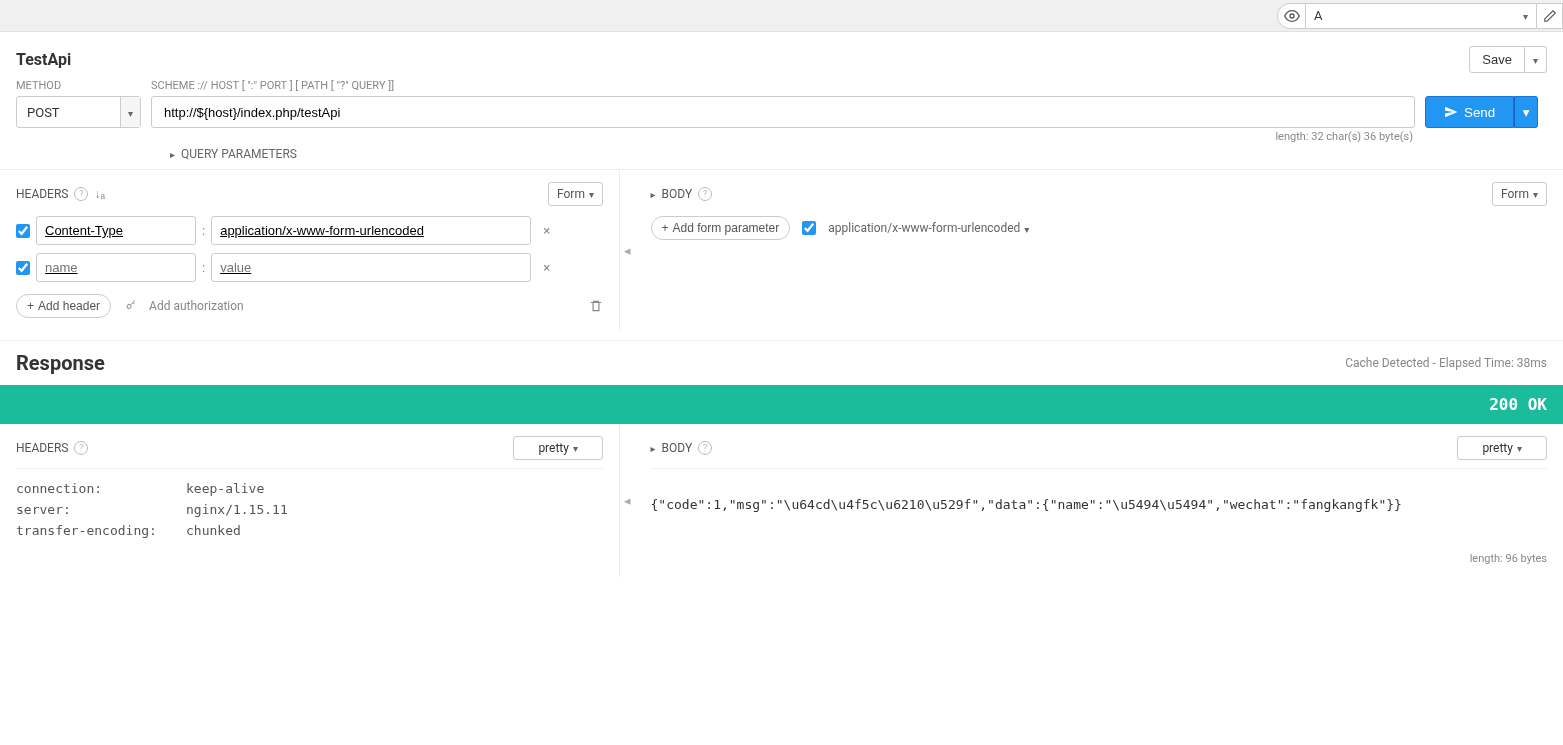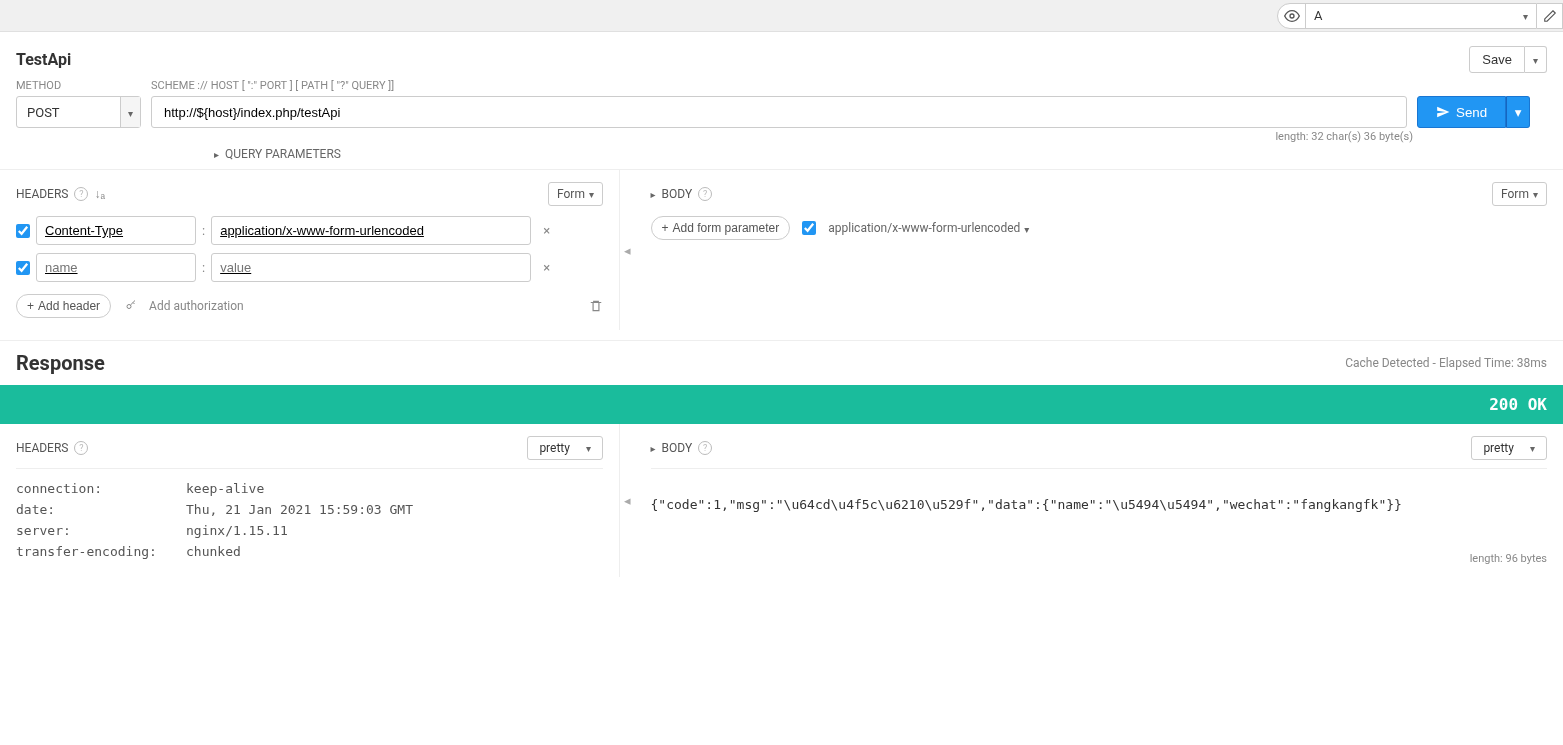--- a/index.html
+++ b/index.html
@@ -8,33 +8,33 @@
 .topbar-group { display: flex; align-items: center; border: 1px solid #ccc; border-radius: 14px 0 0 14px; background: #fff; height: 26px; overflow: hidden; }
 .eye-btn { width: 28px; display: flex; align-items: center; justify-content: center; border-right: 1px solid #ccc; height: 100%; }
 .env-select { width: 230px; padding: 0 8px; height: 100%; display: flex; align-items: center; justify-content: space-between; }
 .pencil-btn { width: 26px; height: 26px; border: 1px solid #ccc; border-left: none; background: #fff; display: flex; align-items: center; justify-content: center; }
 .title-row { display: flex; justify-content: space-between; align-items: center; padding: 14px 16px 6px 16px; }
 .title { font-size: 16px; font-weight: bold; }
 .btn { border: 1px solid #ccc; background: #fff; border-radius: 3px; padding: 5px 12px; cursor: pointer; font-size: 13px; color: #333; }
 .btn-group { display: flex; }
 .btn-group .btn { border-radius: 3px 0 0 3px; }
 .btn-group .caret-btn { border-radius: 0 3px 3px 0; border-left: none; padding: 5px 8px; }
-.request-row { display: flex; align-items: flex-start; gap: 10px; padding: 0 16px 4px 16px; }
+.request-row { display: flex; align-items: flex-start; gap: 10px; padding: 0 8px 4px 16px; }
 .field-label { font-size: 11px; color: #888; margin-bottom: 4px; }
 .method-col { width: 125px; }
 .url-col { flex: 1; }
 .send-col { width: 130px; }
 .select-box { border: 1px solid #ccc; border-radius: 3px; height: 32px; display: flex; align-items: center; background: #fff; }
 .select-main { flex: 1; padding: 0 10px; }
 .select-caret { width: 20px; background: #f5f5f5; border-left: 1px solid #ccc; height: 100%; display: flex; align-items: center; justify-content: center; }
 .url-input { width: 100%; border: 1px solid #ccc; border-radius: 3px; height: 32px; padding: 0 12px; font-size: 13px; }
 .send-btn { background: #2196F3; color: #fff; border: 1px solid #1976D2; border-radius: 3px 0 0 3px; height: 32px; padding: 0 18px; display: flex; align-items: center; gap: 6px; font-weight: 500; }
 .send-caret { background: #2196F3; border: 1px solid #1976D2; border-left: 1px solid #1565C0; border-radius: 0 3px 3px 0; width: 24px; height: 32px; display: flex; align-items: center; justify-content: center; color: #fff; }
 .length-hint { text-align: right; font-size: 11px; color: #888; padding-right: 150px; margin-top: -2px; }
-.qp-row { padding: 4px 16px 8px 170px; color: #666; font-size: 12px; display: flex; align-items: center; gap: 6px; margin-left: 44px; }
+.qp-row { padding: 4px 16px 8px 170px; color: #666; font-size: 12px; display: flex; align-items: center; gap: 6px; }
 .panels { display: flex; border-top: 1px solid #eee; }
 .left-panel, .right-panel { padding: 12px 16px; }
 .left-panel { width: 620px; border-right: 1px solid #eee; }
 .right-panel { flex: 1; }
 .panel-hdr { display: flex; justify-content: space-between; align-items: center; margin-bottom: 10px; }
 .panel-hdr-label { font-size: 12px; color: #555; display: flex; align-items: center; gap: 6px; }
 .help-circle { display: inline-block; width: 14px; height: 14px; border: 1px solid #bbb; border-radius: 50%; font-size: 9px; color: #bbb; text-align: center; line-height: 12px; }
 .sort-icon { font-size: 12px; color: #888; }
 .form-select { border: 1px solid #ccc; border-radius: 3px; padding: 4px 8px; font-size: 12px; color: #555; display: flex; align-items: center; gap: 4px; }
 .header-row { display: flex; align-items: center; gap: 6px; margin-bottom: 8px; }
@@ -51,21 +51,21 @@
 .body-options { display: flex; align-items: center; gap: 12px; margin-top: 4px; }
 .response-section { background: #fff; margin-top: 10px; }
 .response-title-row { display: flex; justify-content: space-between; align-items: center; padding: 10px 16px; background:#fff; border-top: 1px solid #eee;}
 .response-title { font-size: 20px; font-weight: bold; }
 .cache-info { font-size: 12px; color: #888; }
 .status-bar { background: #1abc9c; color: #fff; padding: 10px 16px; font-family: monospace; font-size: 16px; font-weight: bold; text-align: right; }
 .resp-panels { display: flex; }
 .resp-left { width: 620px; border-right: 1px solid #eee; padding: 12px 16px; }
 .resp-right { flex: 1; padding: 12px 16px; }
 .resp-hdr { display: flex; justify-content: space-between; align-items: center; border-bottom: 1px solid #eee; padding-bottom: 8px; margin-bottom: 12px; }
-.pretty-select { border: 1px solid #ccc; border-radius: 3px; padding: 4px 11px; font-size: 12px; display:flex; align-items:center; gap:16px;}
+.pretty-select { border: 1px solid #ccc; border-radius: 3px; padding: 4px 24px; font-size: 12px; display:flex; align-items:center; gap:4px;}
 .hdr-table { font-family: monospace; font-size: 13px; color: #555; }
 .hdr-table-row { display: flex; margin-bottom: 6px; }
 .hdr-key { width: 170px; }
 .complete-hdrs { margin-top: 20px; font-size: 12px; color: #666; display:flex; align-items:center; gap:4px;}
 .body-content { font-family: monospace; font-size: 13px; color: #333; padding-top: 16px; }
 .body-length { text-align: right; font-size: 11px; color: #888; margin-top: 40px; }
 .caret-down::after { content: "▾"; font-size: 10px; color: #666; }
 .caret-right::after { content: "▸"; font-size: 10px; color: #666; }
 .mid-collapse { display: flex; align-items: center; }
 svg { display: block; }
@@ -234,24 +234,20 @@
           <span>pretty</span>
           <span class="caret-down"></span>
         </div>
       </div>
       <div class="hdr-table">
         <div class="hdr-table-row">
             <div class="hdr-key">connection:</div>
             <div>keep-alive</div>
           </div>
         <div class="hdr-table-row">
-            <div class="hdr-key">date:</div>
-            <div>Thu, 21 Jan 2021 15:59:03 GMT</div>
-          </div>
-        <div class="hdr-table-row">
             <div class="hdr-key">server:</div>
             <div>nginx/1.15.11</div>
           </div>
         <div class="hdr-table-row">
             <div class="hdr-key">transfer-encoding:</div>
             <div>chunked</div>
           </div>
       </div>
     </div>
 

